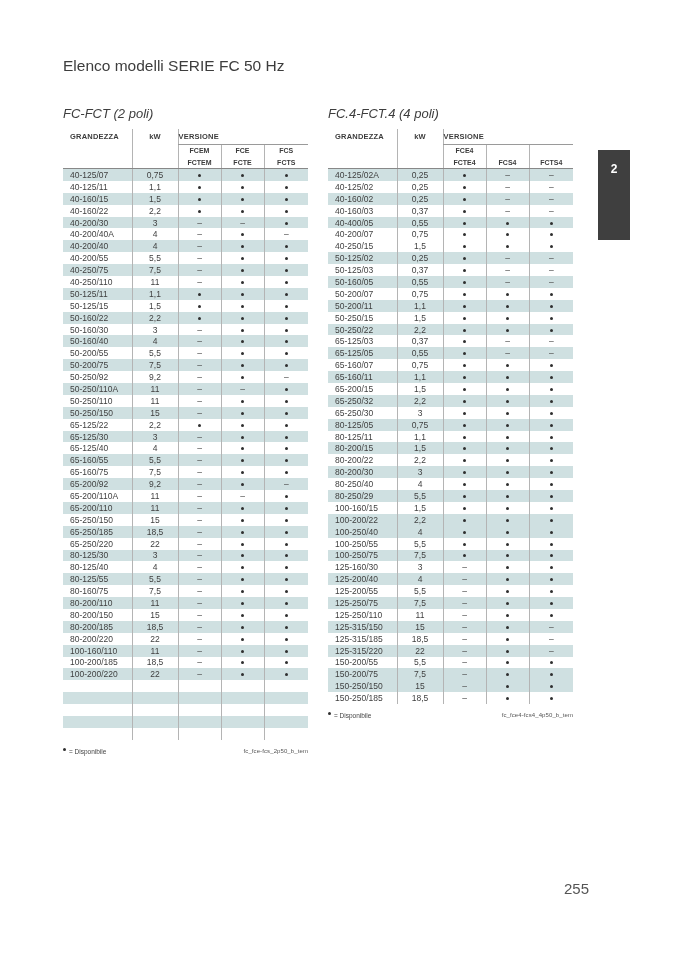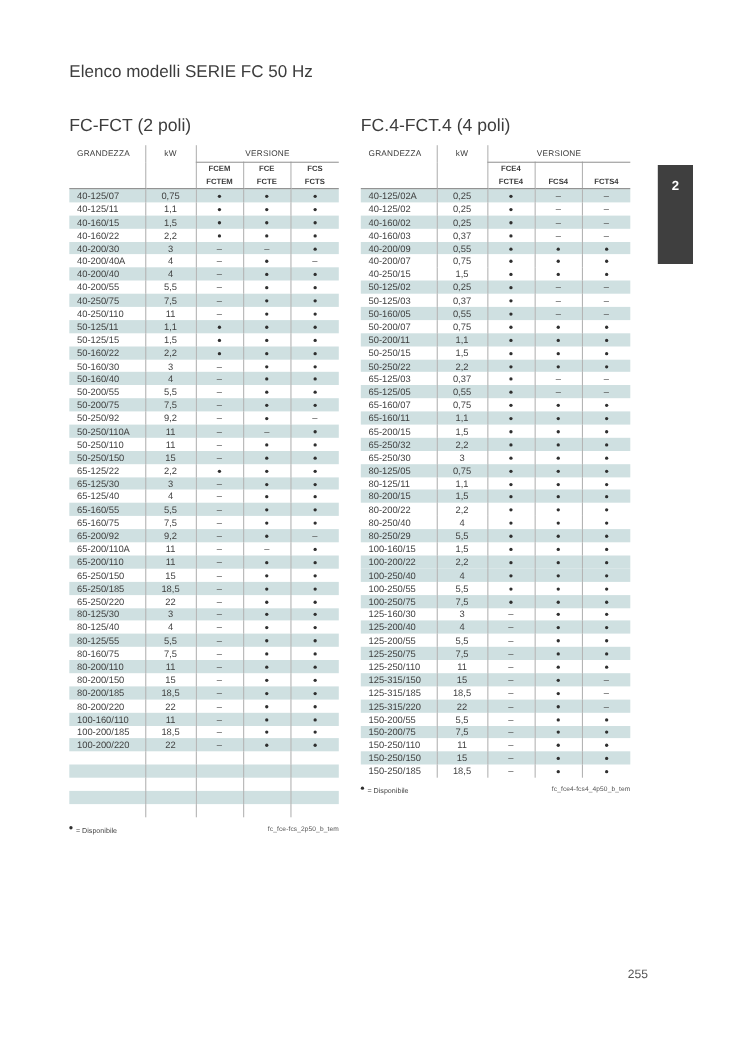--- a/index.html
+++ b/index.html
@@ -5,45 +5,45 @@
   html,body{margin:0;padding:0;background:#ffffff;}
   .page{
     position:relative;width:630px;height:958px;background:#ffffff;overflow:hidden;
     font-family:"Liberation Sans", sans-serif;
     --stripe:#cfe0e1; --tab-bg:#3f3f3f; --dot:#2f2f2f;
   }
   .page-title{position:absolute;left:63px;top:57px;margin:0;font-size:15.5px;font-weight:400;color:#3d3d3d;}
   .table-block{position:absolute;top:106px;width:245px;}
   .block-left{left:63px;}
   .block-right{left:328px;}
-  .section-title{margin:0 0 8px 0;font-size:16px;font-weight:400;color:#3d3d3d;}
+  .section-title{margin:0 0 8px 0;font-size:13px;font-weight:400;color:#3d3d3d;font-style:italic;}
   table.models{border-collapse:collapse;table-layout:fixed;width:245px;}
   table.models th, table.models td{padding:0;margin:0;}
   col.w-model{width:69px}col.w-kw{width:46px}col.w-v1{width:43px}col.w-v2{width:43px}col.w-v3{width:44px}
   .bl{border-left:1px solid #b4b4b4;}
-  tr.h1 th{height:15px;vertical-align:middle;font-weight:400;font-size:7.5px;color:#3c3c3c;letter-spacing:.2px;}
+  tr.h1 th{height:15px;vertical-align:middle;font-weight:700;font-size:7.5px;color:#3c3c3c;letter-spacing:.2px;}
   .th-model{text-align:left;padding-left:7px !important;}
   .th-kw{text-align:center;}
-  .th-vers{text-align:center;border-bottom:1px solid #9a9a9a;}
+  .th-vers{text-align:left;border-bottom:1px solid #9a9a9a;}
   tr.h2r th, tr.h3r th{height:11.5px;text-align:center;font-weight:700;font-size:7px;color:#3c3c3c;vertical-align:middle;}
   tr.h3r th{border-bottom:1px solid #888888;}
   tbody td{height:11.9px;font-size:8.5px;color:#3f3f3f;vertical-align:middle;}
   td.c-model{text-align:left;padding-left:7px !important;white-space:nowrap;}
   td.c-kw, td.c-v{text-align:center;}
   tr.stripe td{background:var(--stripe);}
   .dot{display:inline-block;width:3px;height:3px;border-radius:50%;background:var(--dot);}
   td .dot{vertical-align:1px;}
   .dash{color:#4a4a4a;font-size:8.5px;line-height:1;}
   .table-footer{display:flex;justify-content:space-between;align-items:flex-start;margin-top:8px;}
   .legend{font-size:6.5px;color:#444444;}
   .legend-dot{vertical-align:3px;margin-right:3px;}
   .footnote{font-size:6px;color:#555555;letter-spacing:.1px;}
   .side-tab{position:absolute;top:150px;right:0;width:32px;height:90px;background:var(--tab-bg);
     color:#ffffff;font-size:12px;font-weight:700;text-align:center;padding-top:12px;box-sizing:border-box;}
-  .page-number{position:absolute;top:880px;right:41px;font-size:11px;color:#555555;}
+  .page-number{position:absolute;top:880px;right:41px;font-size:15px;color:#555555;}
 </style>
 </head>
 <body>
 
 <div class="page" style="--stripe: #cfe0e1; --tab-bg: #3f3f3f; --dot: #2f2f2f;">
 
   <h1 class="page-title">Elenco modelli SERIE FC 50 Hz</h1>
 
   <section class="table-block block-left">
     <h2 class="section-title">FC-FCT (2 poli)</h2>
@@ -475,21 +475,21 @@
             <td class="c-v bl"><span class="dash">–</span></td>
           </tr>
           <tr class="">
             <td class="c-model">40-160/03</td>
             <td class="c-kw bl">0,37</td>
             <td class="c-v bl"><span class="dot"></span></td>
             <td class="c-v bl"><span class="dash">–</span></td>
             <td class="c-v bl"><span class="dash">–</span></td>
           </tr>
           <tr class="stripe">
-            <td class="c-model">40-200/09</td>
+            <td class="c-model">40-400/05</td>
             <td class="c-kw bl">0,55</td>
             <td class="c-v bl"><span class="dot"></span></td>
             <td class="c-v bl"><span class="dot"></span></td>
             <td class="c-v bl"><span class="dot"></span></td>
           </tr>
           <tr class="">
             <td class="c-model">40-200/07</td>
             <td class="c-kw bl">0,75</td>
             <td class="c-v bl"><span class="dot"></span></td>
             <td class="c-v bl"><span class="dot"></span></td>
@@ -621,20 +621,27 @@
             <td class="c-v bl"><span class="dot"></span></td>
             <td class="c-v bl"><span class="dot"></span></td>
           </tr>
           <tr class="">
             <td class="c-model">80-200/22</td>
             <td class="c-kw bl">2,2</td>
             <td class="c-v bl"><span class="dot"></span></td>
             <td class="c-v bl"><span class="dot"></span></td>
             <td class="c-v bl"><span class="dot"></span></td>
           </tr>
+          <tr class="stripe">
+            <td class="c-model">80-200/30</td>
+            <td class="c-kw bl">3</td>
+            <td class="c-v bl"><span class="dot"></span></td>
+            <td class="c-v bl"><span class="dot"></span></td>
+            <td class="c-v bl"><span class="dot"></span></td>
+          </tr>
           <tr class="">
             <td class="c-model">80-250/40</td>
             <td class="c-kw bl">4</td>
             <td class="c-v bl"><span class="dot"></span></td>
             <td class="c-v bl"><span class="dot"></span></td>
             <td class="c-v bl"><span class="dot"></span></td>
           </tr>
           <tr class="stripe">
             <td class="c-model">80-250/29</td>
             <td class="c-kw bl">5,5</td>
@@ -736,27 +743,20 @@
           <tr class="">
             <td class="c-model">150-200/55</td>
             <td class="c-kw bl">5,5</td>
             <td class="c-v bl"><span class="dash">–</span></td>
             <td class="c-v bl"><span class="dot"></span></td>
             <td class="c-v bl"><span class="dot"></span></td>
           </tr>
           <tr class="stripe">
             <td class="c-model">150-200/75</td>
             <td class="c-kw bl">7,5</td>
-            <td class="c-v bl"><span class="dash">–</span></td>
-            <td class="c-v bl"><span class="dot"></span></td>
-            <td class="c-v bl"><span class="dot"></span></td>
-          </tr>
-          <tr class="">
-            <td class="c-model">150-250/110</td>
-            <td class="c-kw bl">11</td>
             <td class="c-v bl"><span class="dash">–</span></td>
             <td class="c-v bl"><span class="dot"></span></td>
             <td class="c-v bl"><span class="dot"></span></td>
           </tr>
           <tr class="stripe">
             <td class="c-model">150-250/150</td>
             <td class="c-kw bl">15</td>
             <td class="c-v bl"><span class="dash">–</span></td>
             <td class="c-v bl"><span class="dot"></span></td>
             <td class="c-v bl"><span class="dot"></span></td>

